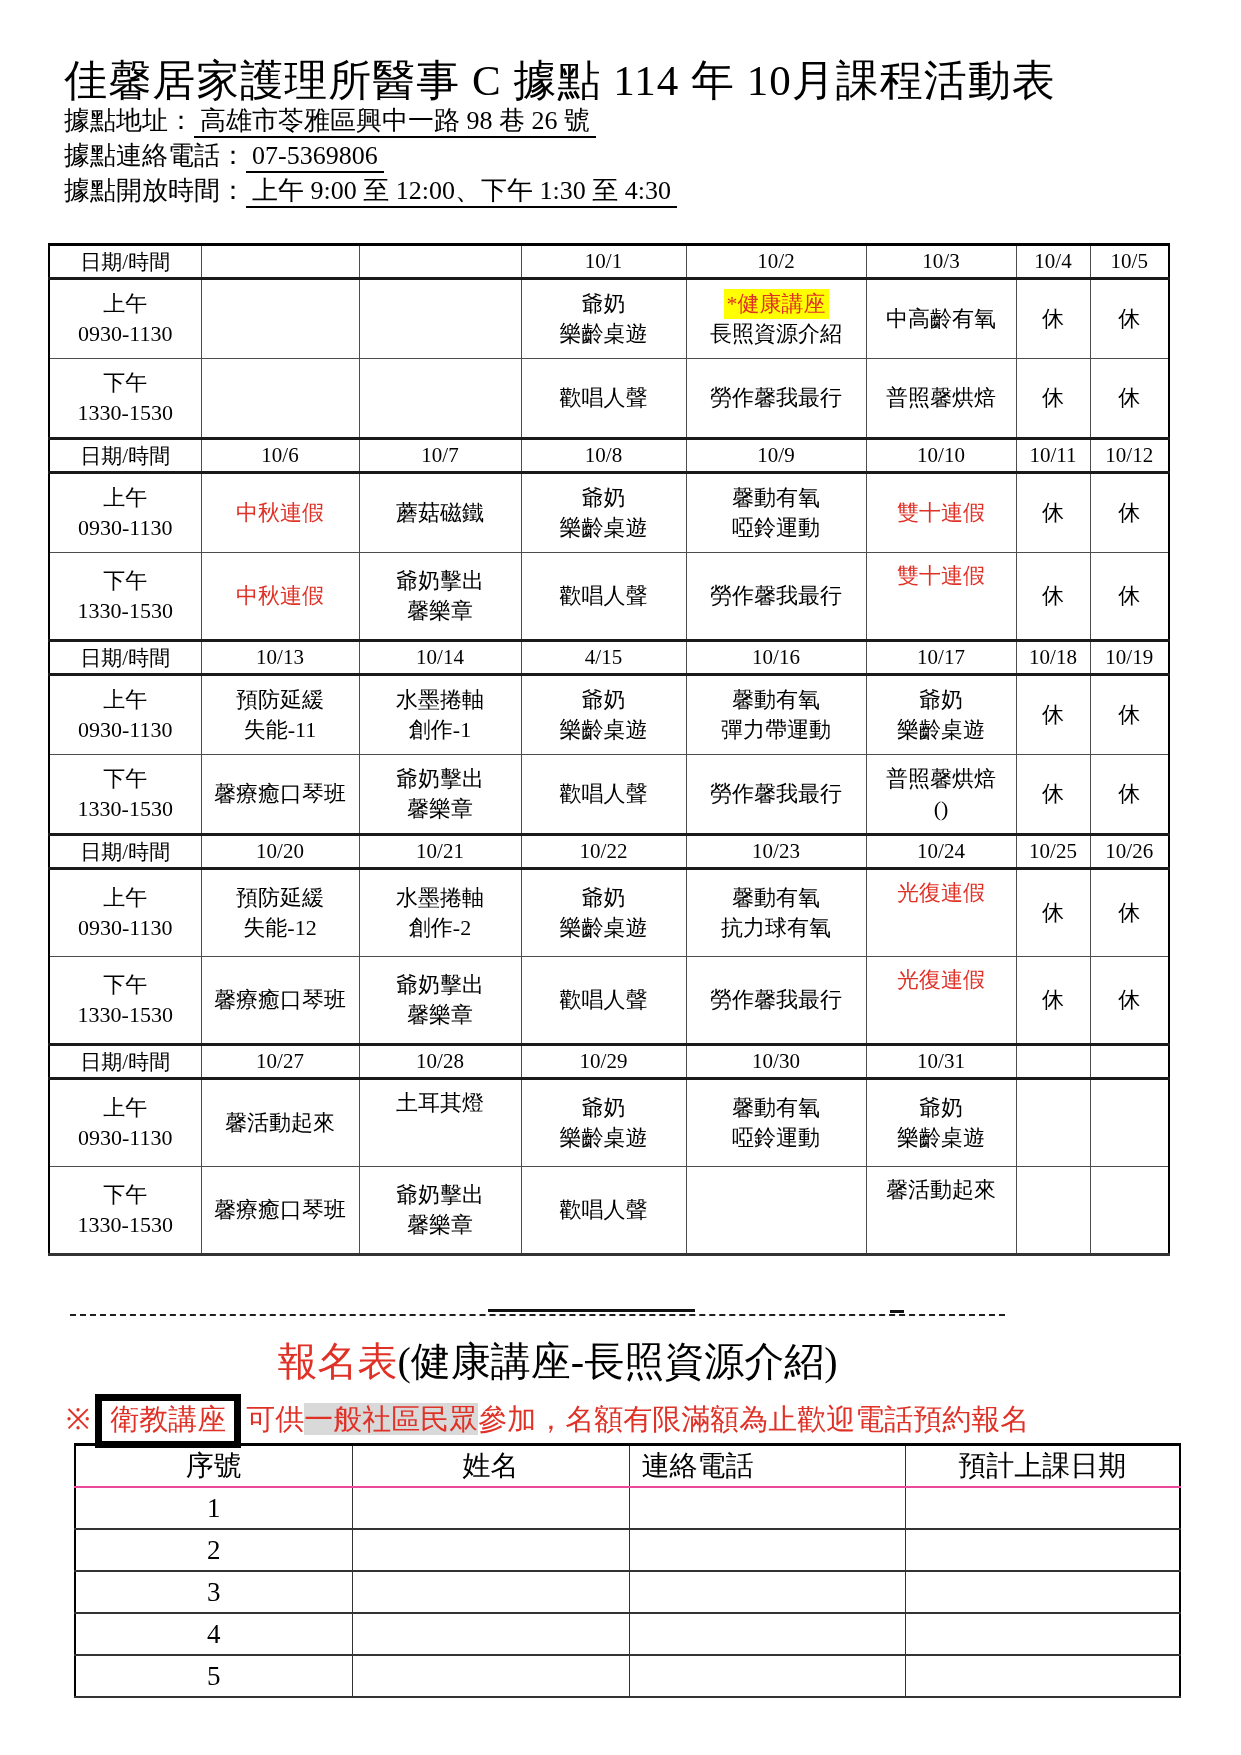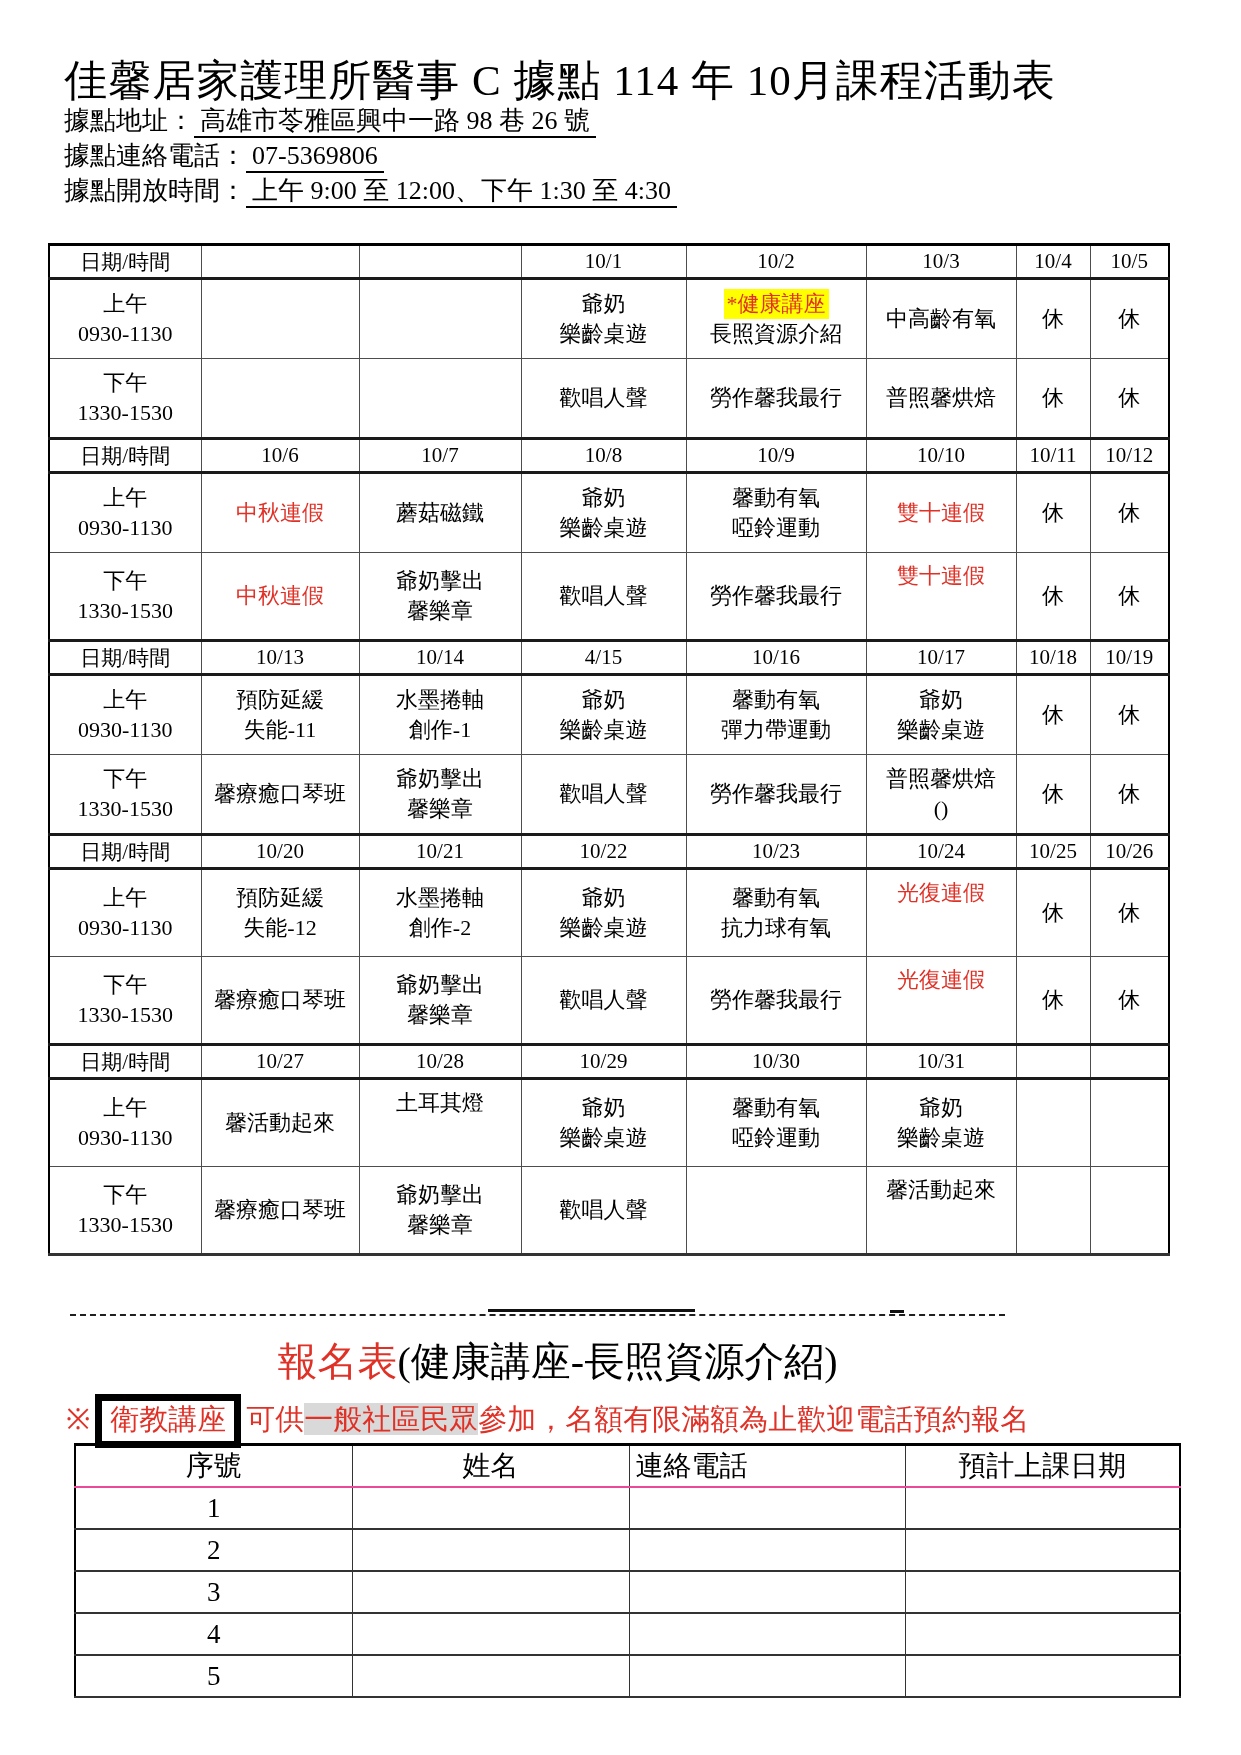--- a/index.html
+++ b/index.html
@@ -54,21 +54,21 @@
   .notice{position:absolute; left:66px; top:1399px; font-size:29px; color:var(--red); white-space:nowrap; line-height:40px;}
   .notice .boxed{border:7px solid #000000; padding:2px 8px 6px 8px; margin:0 5px;}
   .notice .gray{background:var(--gray);}
   .regtable{
     position:absolute; left:74px; top:1443px; width:1105px;
     border-collapse:collapse; table-layout:fixed; text-align:center;
     border:2px solid #000; font-size:28px;
   }
   .regtable td{border:1px solid #333; border-top-width:2px; border-bottom-width:2px; height:38px;}
   .regtable tr.reghead td{border-top:3px solid #000; border-bottom:2px solid #ec4899;}
-  .regtable td.h2{text-align:left; padding-left:6px;}
+  .regtable td.h2{text-align:left; padding-left:12px;}
   .regtable td.num{font-size:27px;}
 </style>
 </head>
 <body>
 
 <div class="page">
 
   <h1 class="doc-title">佳馨居家護理所醫事 C 據點 114 年 10月課程活動表</h1>
 
   <div class="header-info" id="header-info">

